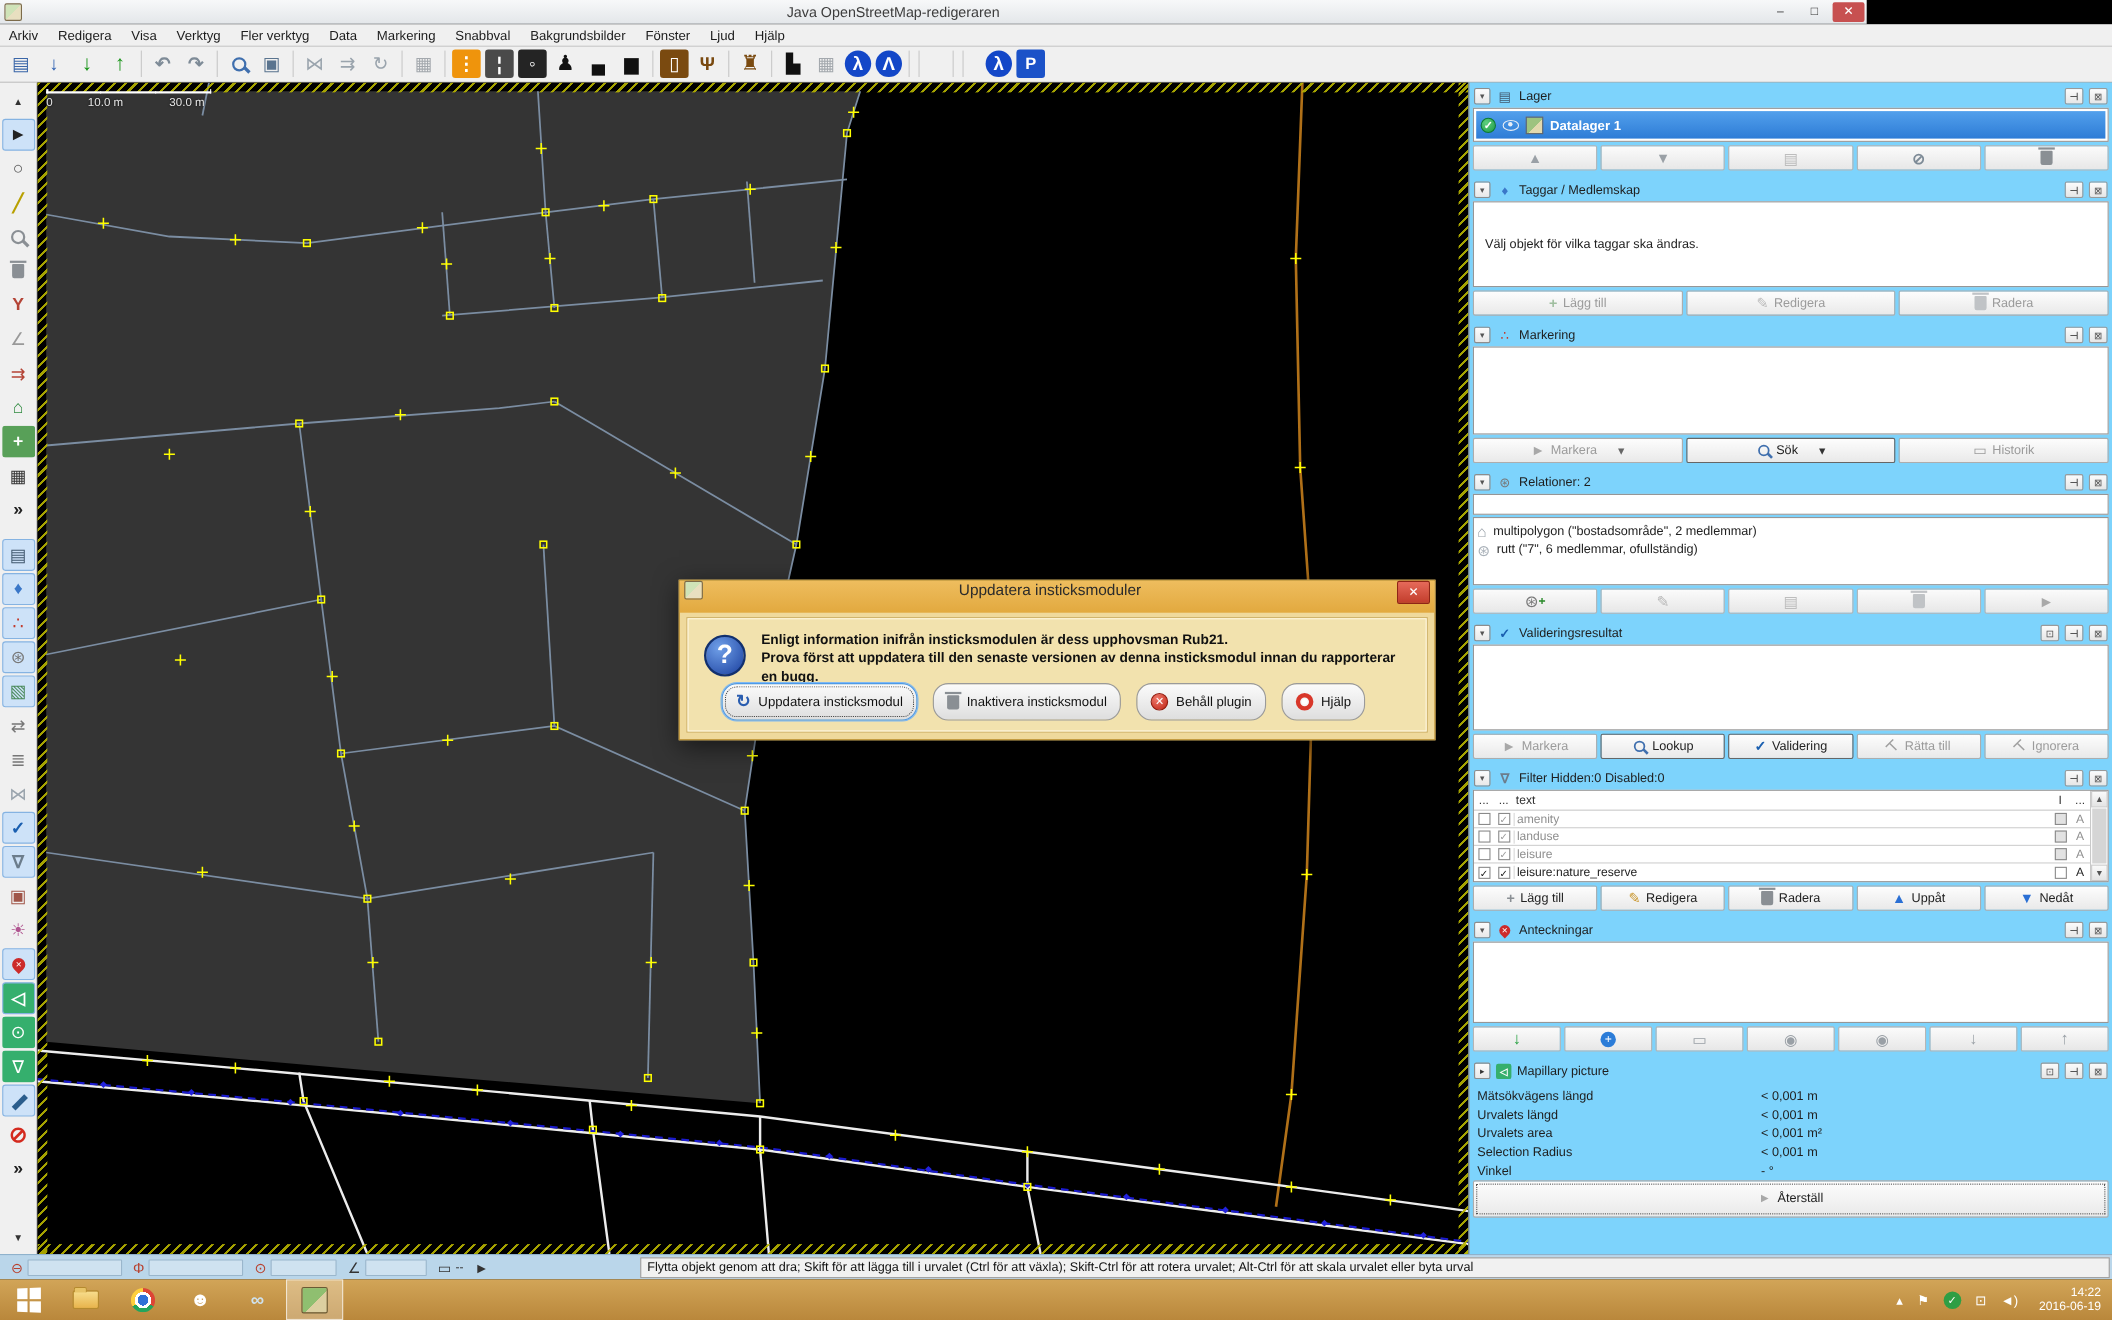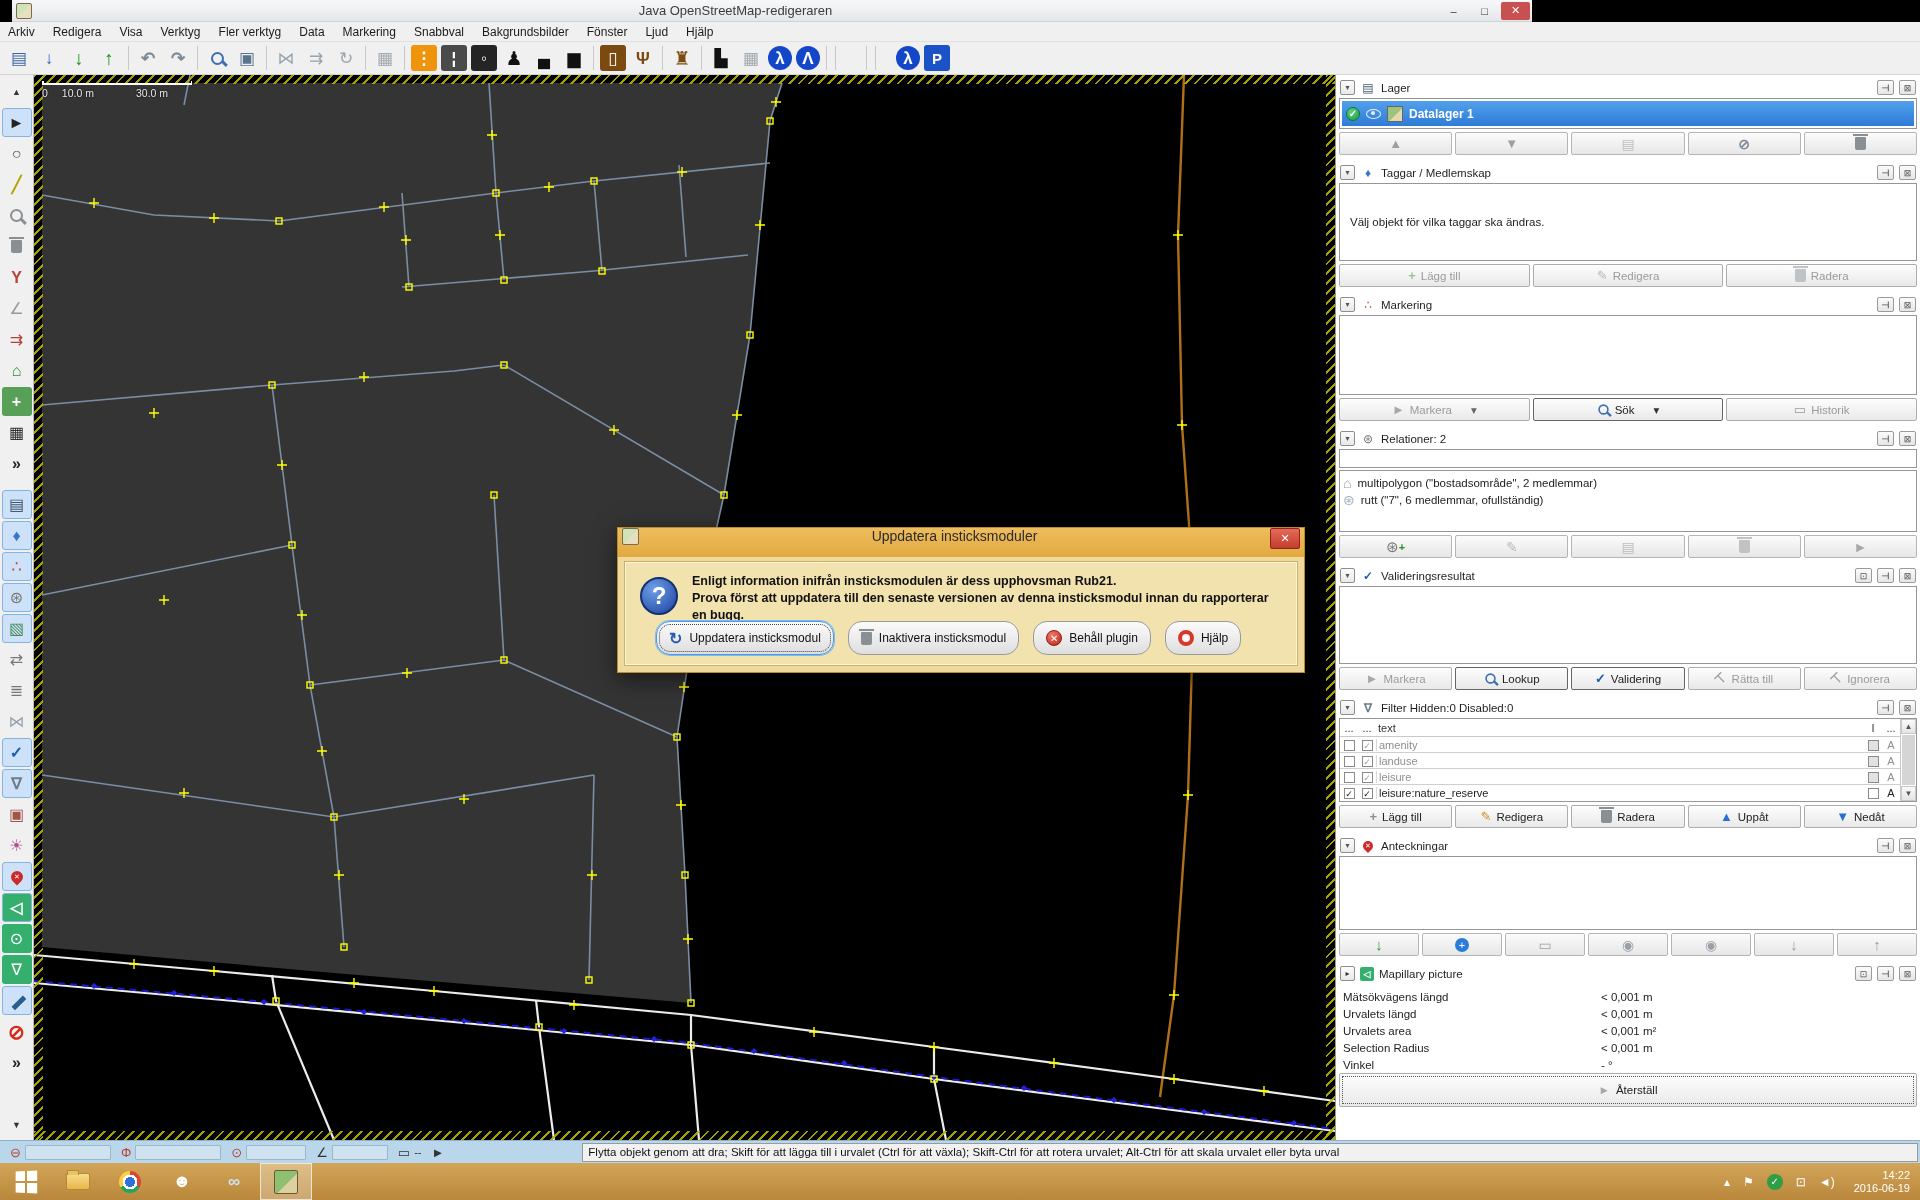--- a/index.html
+++ b/index.html
@@ -1,21 +1,21 @@
 <!DOCTYPE html>
 <html><head>
 <meta charset="utf-8">
 <style>
   *{margin:0;padding:0;box-sizing:border-box}
   html,body{width:1920px;height:1200px;overflow:hidden}
   body{font-family:"Liberation Sans",sans-serif;font-size:12px;background:#000;position:relative;color:#222}
   .ib{display:inline-flex;align-items:center;justify-content:center}
 
   
-  #titlebar{position:absolute;left:12px;top:0;width:1520px;height:22px;background:linear-gradient(#f7f8f9,#e4e7ea);border-bottom:1px solid #cfd2d5;display:flex;align-items:center}
+  #titlebar{position:absolute;left:0;top:0;width:1697px;height:22px;background:linear-gradient(#f7f8f9,#e4e7ea);border-bottom:1px solid #cfd2d5;display:flex;align-items:center}
   #titlebar .appico{width:16px;height:16px;margin-left:4px;background:linear-gradient(135deg,#cfe3b8 50%,#e8dfc0 50%);border:1px solid #7c6b4a;border-radius:2px}
   #titlebar .t{flex:1;text-align:center;color:#3c3c3c;font-size:13px}
   .winbtn{width:29px;height:18px;margin-right:2px;font-size:11px;color:#333;border-radius:2px}
   .winbtn.close{background:#c75050;color:#fff}
 
   
   #menubar{position:absolute;left:0;top:22px;width:1920px;height:20px;background:#f0f0f0;display:flex;align-items:center;gap:18px;padding-left:8px;border-bottom:1px solid #e0e0e0}
   #menubar span{font-size:12px;color:#1c1c1c;cursor:default}
 
   
@@ -42,25 +42,25 @@
   .hatch.h{height:9px;left:0;width:1301px;background:repeating-linear-gradient(135deg,#b7b400 0 2px,transparent 2px 7px)}
   .hatch.v{width:9px;top:0;height:1065px;background:repeating-linear-gradient(135deg,#b7b400 0 2px,transparent 2px 7px)}
   #scalebar{position:absolute;left:8px;top:6px;width:150px;color:#e8e8e8;font-size:10.5px;text-shadow:0 0 2px #000}
   #scalebar .bar{height:4px;border-bottom:2px solid #fff;background:
      linear-gradient(#fff,#fff) 0 0/2px 8px no-repeat,
      linear-gradient(#fff,#fff) 49px 2px/1px 6px no-repeat,
      linear-gradient(#fff,#fff) 99px 2px/1px 6px no-repeat,
      linear-gradient(#fff,#fff) 149px 0/2px 8px no-repeat}
   #scalebar .lbl{display:flex;margin-top:2px}
   #scalebar .lbl span:nth-child(1){margin-left:0}
-  #scalebar .lbl span:nth-child(2){margin-left:14px}
+  #scalebar .lbl span:nth-child(2){margin-left:32px}
   #scalebar .lbl span:nth-child(3){margin-left:42px}
 
   
-  #rightpanel{position:absolute;left:1335px;top:75px;width:585px;height:1065px;background:#ffffff;border-left:1px solid #9a9a9a;padding:2px 3px;overflow:hidden}
+  #rightpanel{position:absolute;left:1335px;top:75px;width:585px;height:1065px;background:#7dd3fc;border-left:1px solid #9a9a9a;padding:2px 3px;overflow:hidden}
   .sec{margin-bottom:7px}
   .sec-h{height:21px;display:flex;align-items:center;gap:5px;padding:0 1px}
   .cbtn{width:15px;height:15px;border:1px solid #8d8d8d;background:linear-gradient(#fcfcfc,#e8e8e8);font-size:8px;color:#333;border-radius:2px}
   .sec-title{font-size:11.5px;color:#1e1e1e}
   .sec-h .sp{flex:1}
   .hico{width:17px;height:15px;border:1px solid #9a9a9a;background:linear-gradient(#fbfbfb,#e6e6e6);font-size:9px;color:#555;border-radius:2px}
   .phi{width:16px;height:14px;font-size:12px}
   .box{background:#fff;border:1px solid #969696}
   .brow{display:flex;gap:3px;margin-top:3px}
   .pbtn{flex:1;height:23px;border:1px solid #adadad;background:linear-gradient(#fdfdfd,#e9e9e9);display:flex;align-items:center;justify-content:center;gap:5px;font-size:11.5px;color:#222;border-radius:2px;white-space:nowrap}

